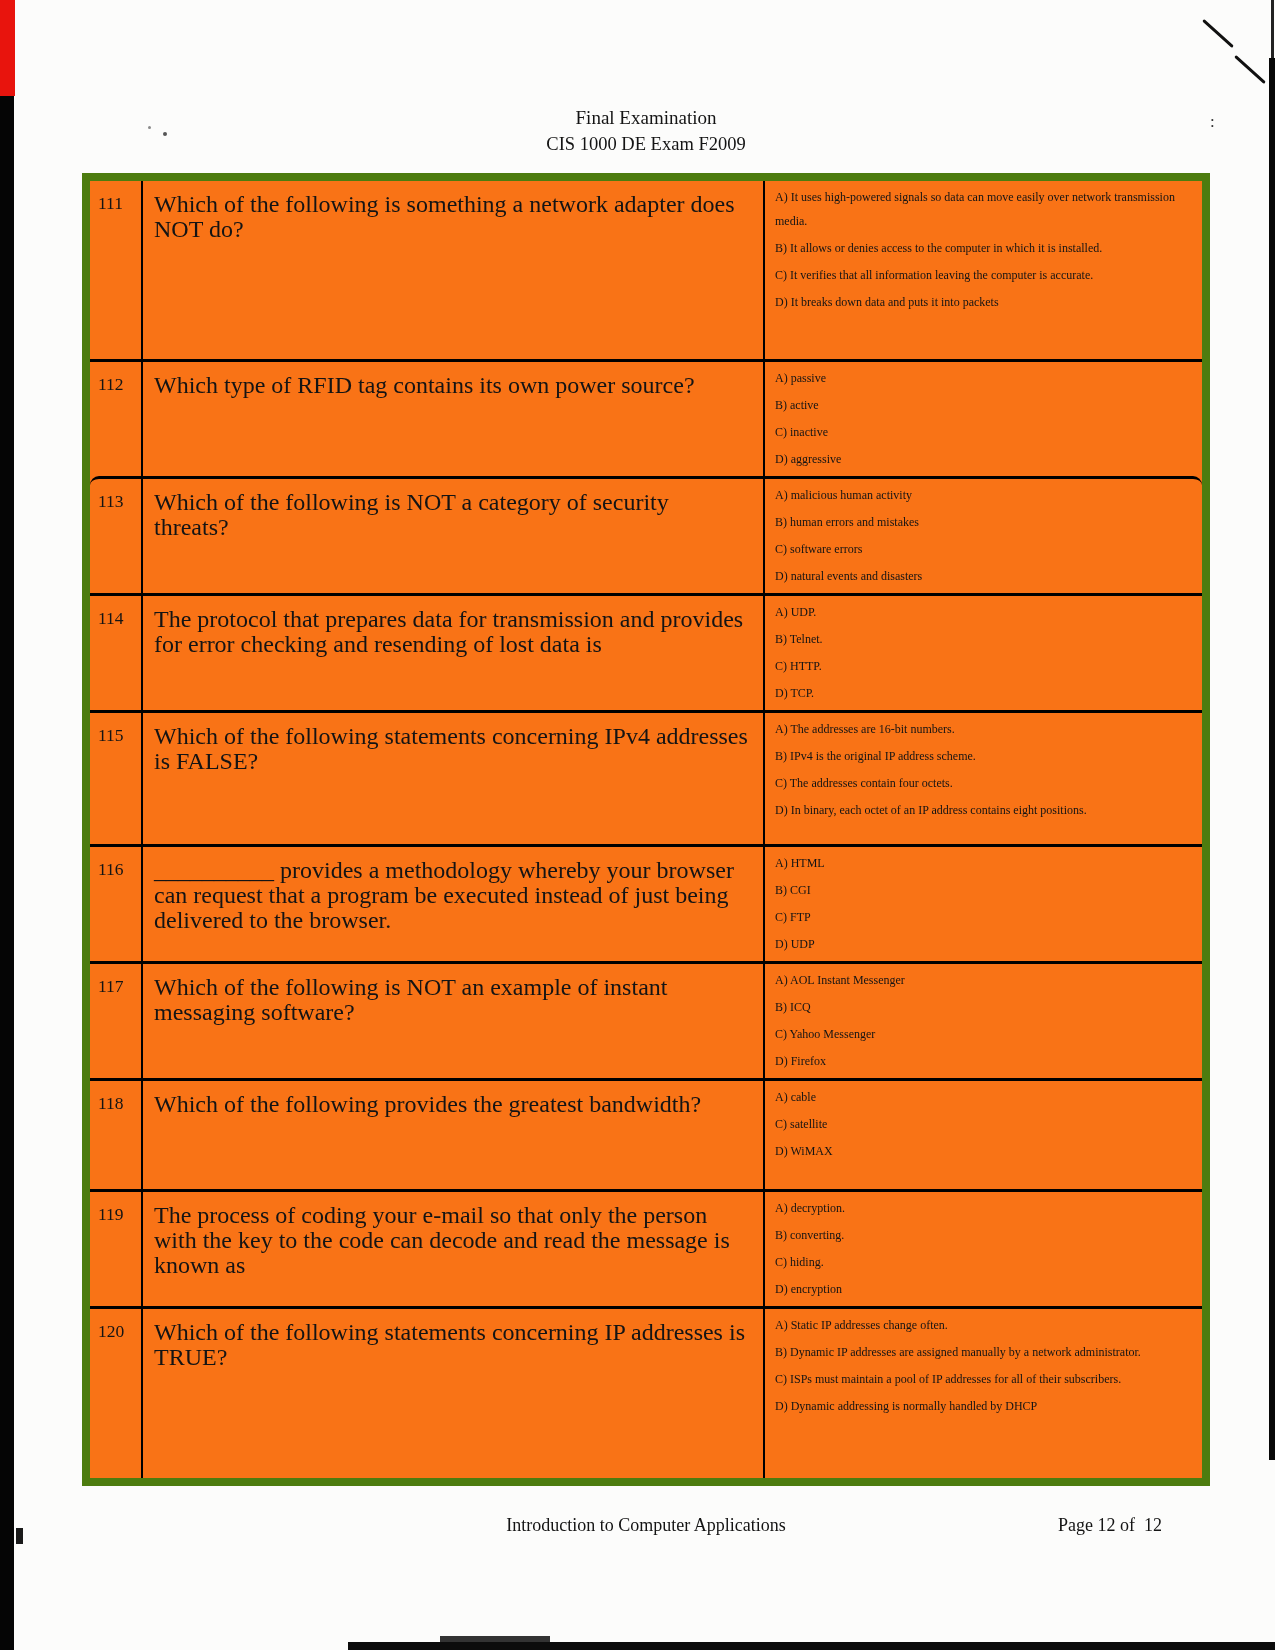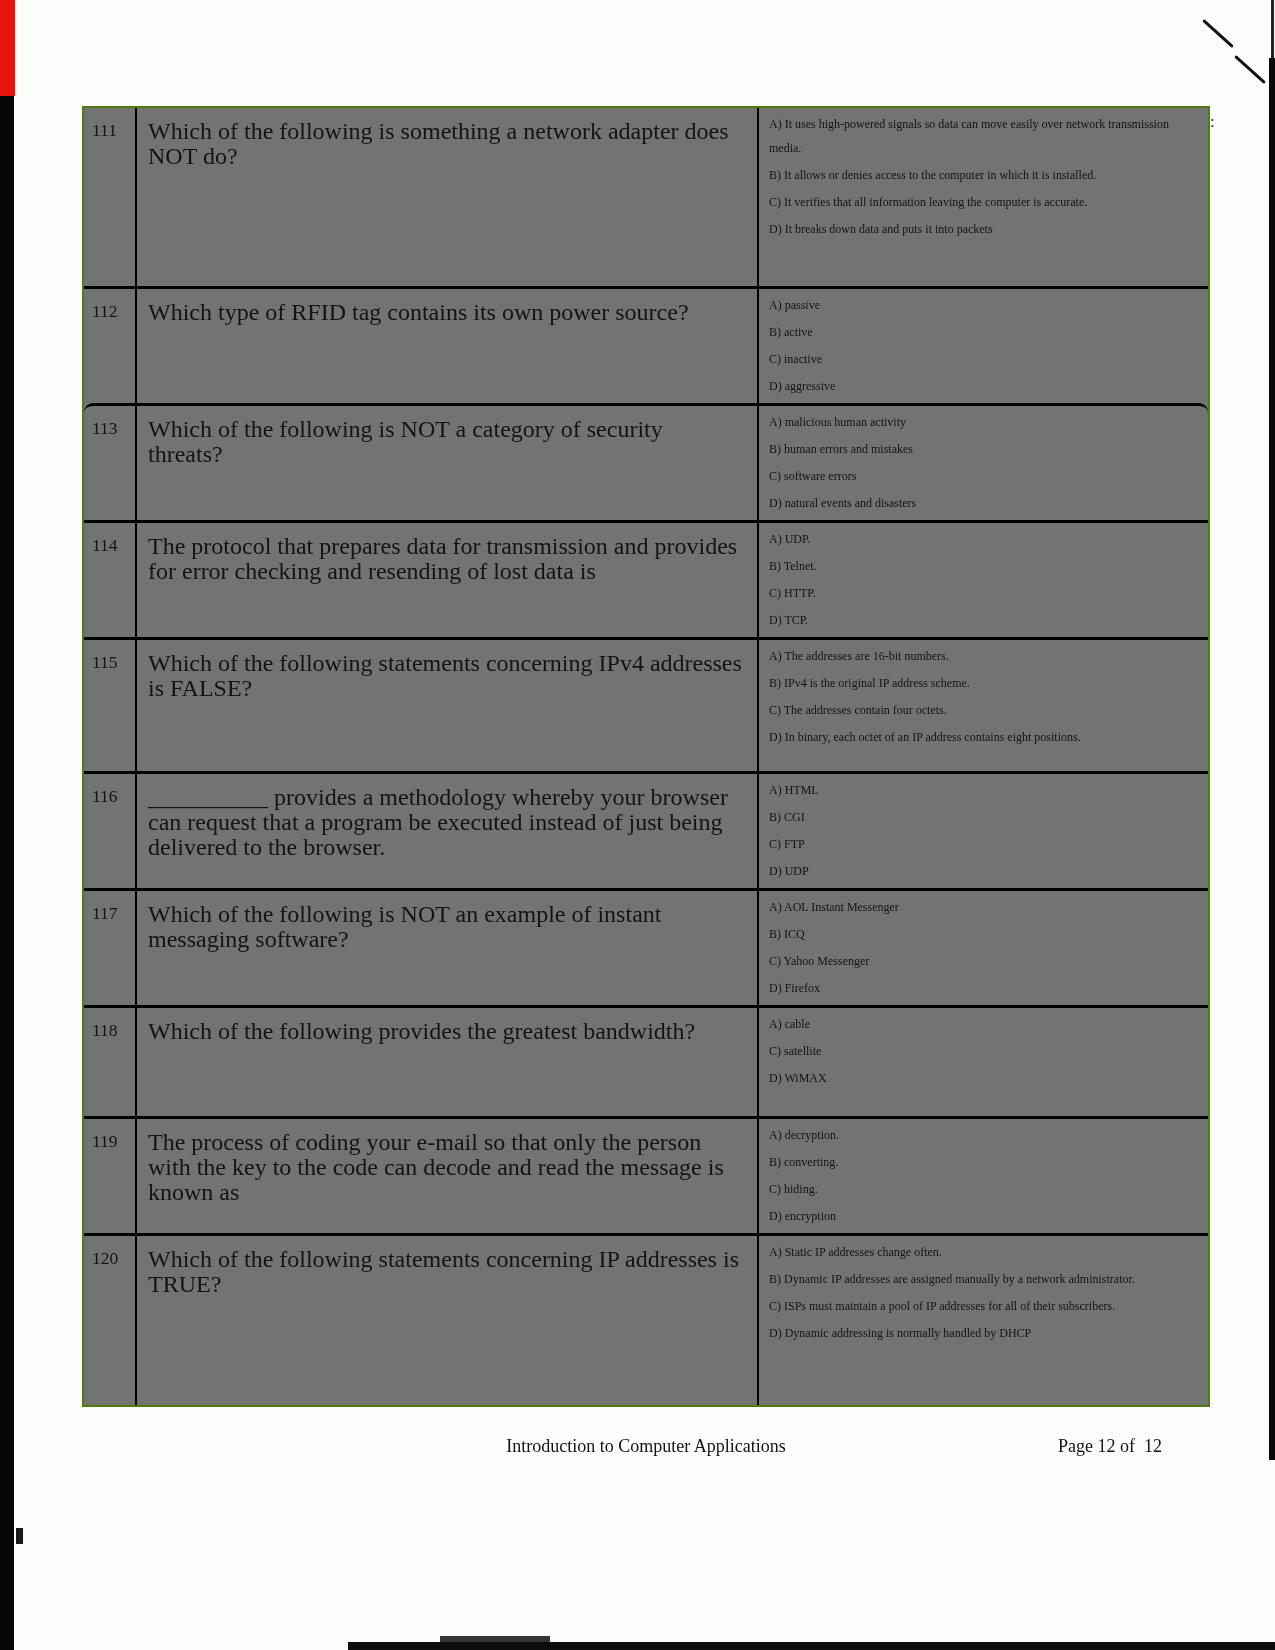--- a/index.html
+++ b/index.html
@@ -25,21 +25,21 @@
   .sp2{left:163px;top:132px;width:4px;height:4px;background:#555;}
   .sp3{left:395px;top:253px;}
   .sp4{left:575px;top:658px;width:2px;height:2px;}
   .sp5{left:640px;top:1238px;width:2px;height:2px;}
   .sp6{left:1040px;top:447px;width:2px;height:2px;}
   
   .content{position:absolute;left:82px;top:104px;width:1128px;}
   .header{text-align:center;line-height:27px;}
   .header-title{font-size:19px;}
   .header-subtitle{font-size:18.5px;}
-  .qtable{margin-top:2px;border:2px solid #4d7c0f;background:#737373;}
+  .qtable{margin-top:15px;border:8px solid #4d7c0f;background:#f97316;}
   .qrow{display:grid;grid-template-columns:51px 622px 1fr;border-top:3px solid #000;}
   .qrow:first-child{border-top:none;}
   .qrow:nth-child(1){min-height:178px;}
   .qrow:nth-child(2){min-height:109px;}
   .qrow:nth-child(3){min-height:108px;border-radius:9px;}
   .qrow:nth-child(4){min-height:107px;}
   .qrow:nth-child(5){min-height:131px;}
   .qrow:nth-child(6){min-height:102px;}
   .qrow:nth-child(7){min-height:107px;}
   .qrow:nth-child(8){min-height:108px;}
@@ -70,20 +70,24 @@
   <div class="pen-mark pen-mark-2"></div>
   <div class="colon-mark">:</div>
   <div class="speck sp1"></div>
   <div class="speck sp2"></div>
   <div class="speck sp3"></div>
   <div class="speck sp4"></div>
   <div class="speck sp5"></div>
   <div class="speck sp6"></div>
 
   <div class="content">
+    <div class="header">
+      <div class="header-title">Final Examination</div>
+      <div class="header-subtitle">CIS 1000 DE Exam F2009</div>
+    </div>
 
     <div class="qtable" id="qtable">
         <div class="qrow">
           <div class="cell num">111</div>
           <div class="cell qtext">Which of the following is something a network adapter does NOT do?</div>
           <div class="cell answers">
             <div class="choice">A) It uses high-powered signals so data can move easily over network transmission media.</div>
             <div class="choice">B) It allows or denies access to the computer in which it is installed.</div>
             <div class="choice">C) It verifies that all information leaving the computer is accurate.</div>
             <div class="choice">D) It breaks down data and puts it into packets</div>

